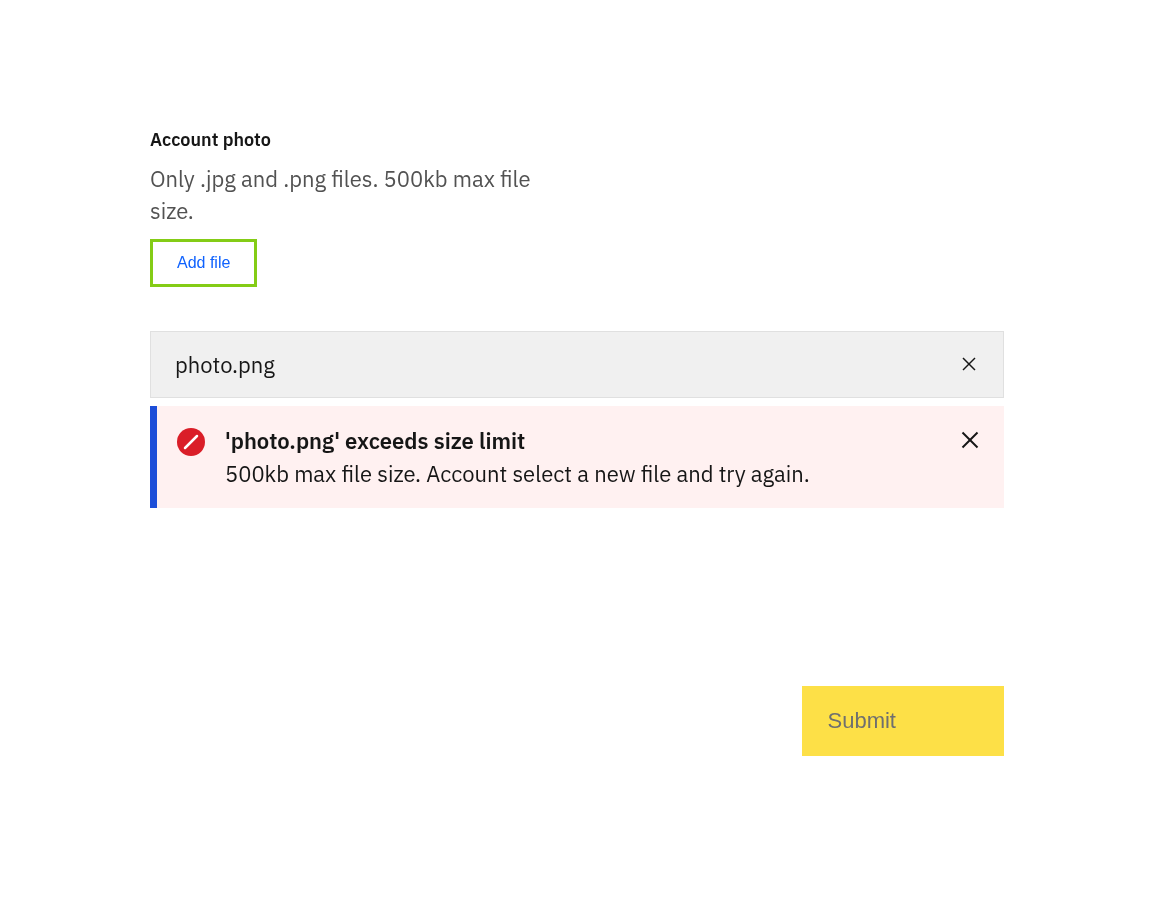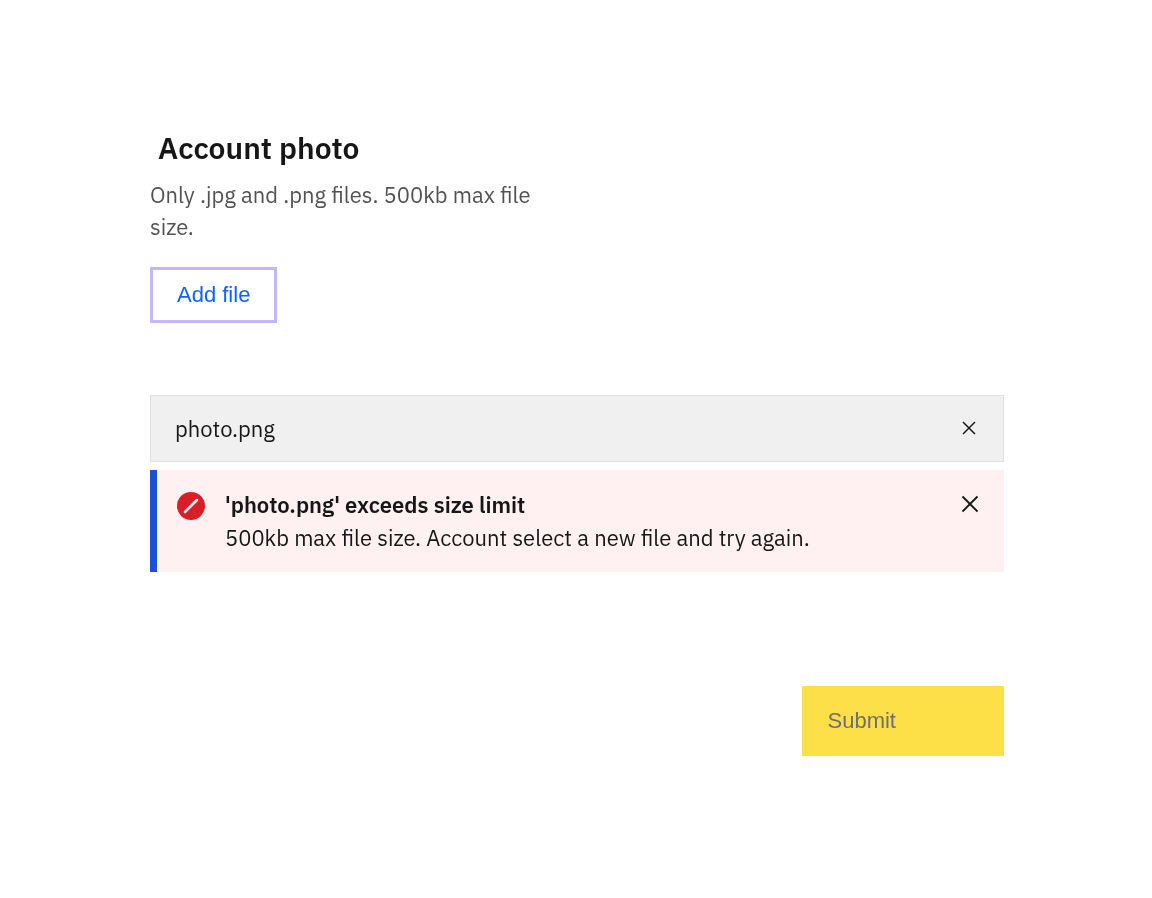--- a/index.html
+++ b/index.html
@@ -10,44 +10,43 @@
       background: #ffffff;
       position: relative;
     }
     .container {
       position: absolute;
       left: 150px;
       top: 128px;
       width: 854px;
     }
     .header-title {
-      font-size: 30px;
+      font-size: 18px;
       font-weight: 600;
       color: #161616;
       margin-bottom: 12px;
-      margin-left: 8px;
     }
     .header-subtitle {
       font-size: 22px;
       font-weight: 400;
       color: #525252;
       line-height: 1.45;
-      margin-bottom: 24px;
+      margin-bottom: 12px;
       max-width: 400px;
     }
     .add-file-btn {
       display: inline-block;
-      border: 3px solid #c4b5fd;
+      border: 3px solid #84cc16;
       background: #ffffff;
       color: #0f62fe;
-      font-size: 22px;
+      font-size: 16px;
       font-weight: 500;
       padding: 12px 24px;
       cursor: pointer;
-      margin-bottom: 72px;
+      margin-bottom: 44px;
     }
     .file-row {
       background: #f0f0f0;
       border: 1px solid #e0e0e0;
       display: flex;
       align-items: center;
       justify-content: space-between;
       padding: 18px 24px;
     }
     .file-name {

